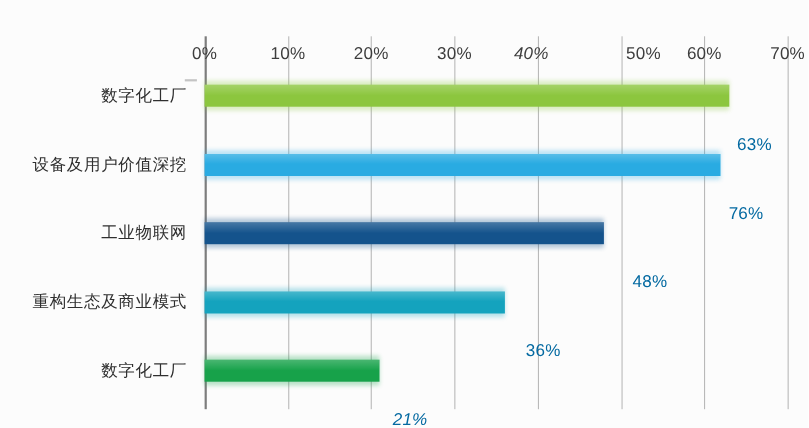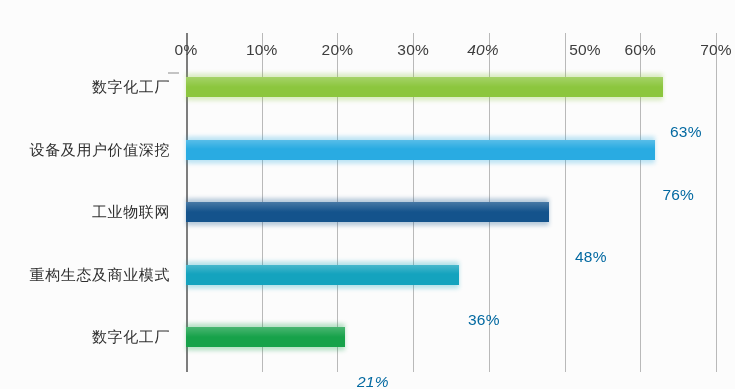--- a/index.html
+++ b/index.html
@@ -169,21 +169,21 @@
             <div class="bar-shine"></div>
           </div>
           <div class="value-label" style="left: 382px;">48%</div>
         </div>
         <div class="bar-row" style="top: 241.5px;">
           <div class="cat-label">重构生态及商业模式</div>
           <div class="bar-glow" style="width: 272.571px; background: rgb(20, 163, 190);"></div>
           <div class="bar" style="width: 272.571px; background: rgb(20, 163, 190);">
             <div class="bar-shine"></div>
           </div>
-          <div class="value-label" style="left: 275px;">36%</div>
+          <div class="value-label" style="left: 285px;">36%</div>
         </div>
         <div class="bar-row" style="top: 304px;">
           <div class="cat-label">数字化工厂</div>
           <div class="bar-glow" style="width: 159px; background: rgb(23, 162, 74);"></div>
           <div class="bar" style="width: 159px; background: rgb(23, 162, 74);">
             <div class="bar-shine"></div>
           </div>
           <div class="value-label" style="left: 164px; font-style: italic;">21%</div>
         </div>
       </div>

